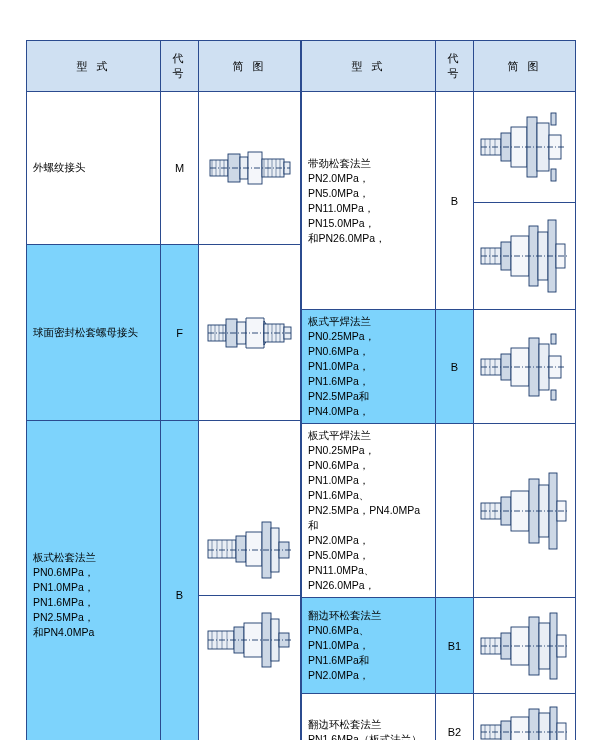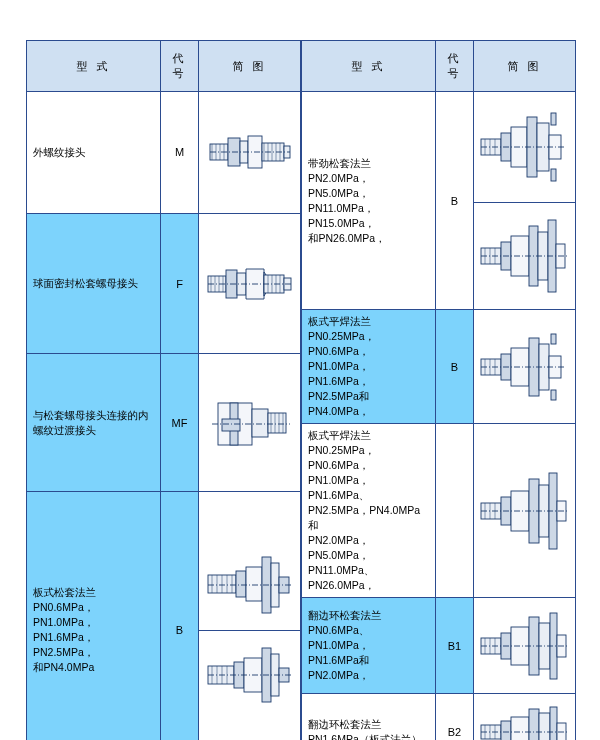--- a/index.html
+++ b/index.html
@@ -159,40 +159,20 @@
                 <rect class="bd2" x="35" y="20" width="9" height="22"></rect>
                 <path class="bd4" d="M44 16 L62 16 L62 46 L44 46 Z"></path>
                 <path class="bd3" d="M62 19 q10 11 0 24 Z"></path>
                 <rect class="bd2" x="62" y="22" width="20" height="18"></rect>
                 <line class="hatch" x1="66" y1="22" x2="66" y2="40"></line>
                 <line class="hatch" x1="70" y1="22" x2="70" y2="40"></line>
                 <line class="hatch" x1="74" y1="22" x2="74" y2="40"></line>
                 <line class="hatch" x1="78" y1="22" x2="78" y2="40"></line>
                 <rect class="bd2" x="82" y="25" width="7" height="12"></rect>
                 <line class="bd" x1="6" y1="31" x2="89" y2="31" stroke-dasharray="6 2 1 2"></line>
-              </svg>
-            </div>
-          </td>
-        </tr>
-        <tr class="alt" style="height:88px;">
-          <td class="type center" style="white-space:pre-line;">与松套螺母接头连接的内螺纹过渡接头</td>
-          <td class="code">MF</td>
-          <td class="fig">
-            <div class="figbox">
-              <svg width="96" height="64" viewBox="0 0 96 64">
-                <rect class="bd4" x="16" y="12" width="34" height="42"></rect>
-                <rect class="bd3" x="28" y="12" width="8" height="42"></rect>
-                <rect class="bd2" x="50" y="18" width="16" height="28"></rect>
-                <rect class="bd2" x="66" y="22" width="18" height="20"></rect>
-                <line class="hatch" x1="69" y1="22" x2="69" y2="42"></line>
-                <line class="hatch" x1="73" y1="22" x2="73" y2="42"></line>
-                <line class="hatch" x1="77" y1="22" x2="77" y2="42"></line>
-                <line class="hatch" x1="81" y1="22" x2="81" y2="42"></line>
-                <rect class="bd3" x="20" y="28" width="18" height="12"></rect>
-                <line class="bd" x1="10" y1="33" x2="88" y2="33" stroke-dasharray="6 2 1 2"></line>
               </svg>
             </div>
           </td>
         </tr>
         <tr class="alt" style="height:176px;">
           <td class="type" style="white-space:pre-line;">板式松套法兰
 PN0.6MPa，PN1.0MPa，
 PN1.6MPa，PN2.5MPa，
 和PN4.0MPa</td>
           <td class="code">B</td>

